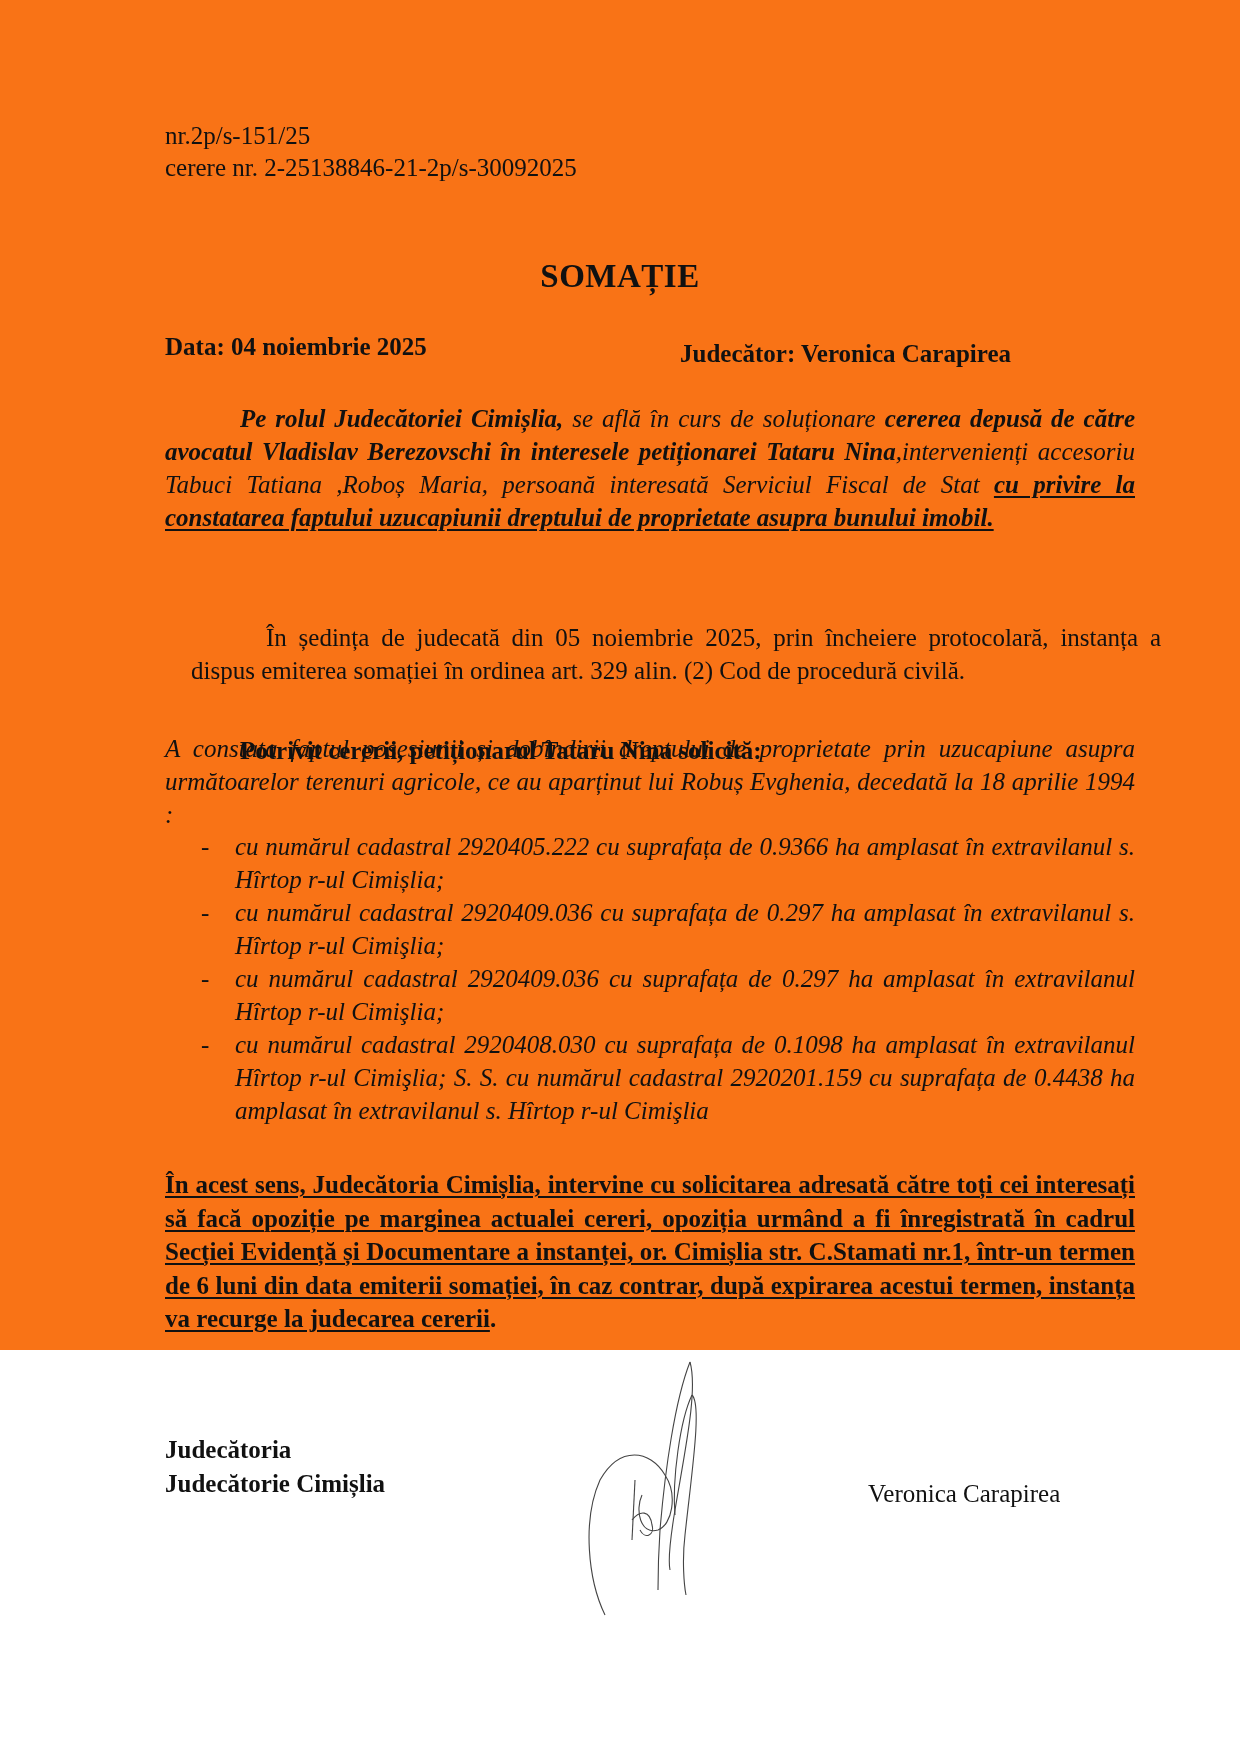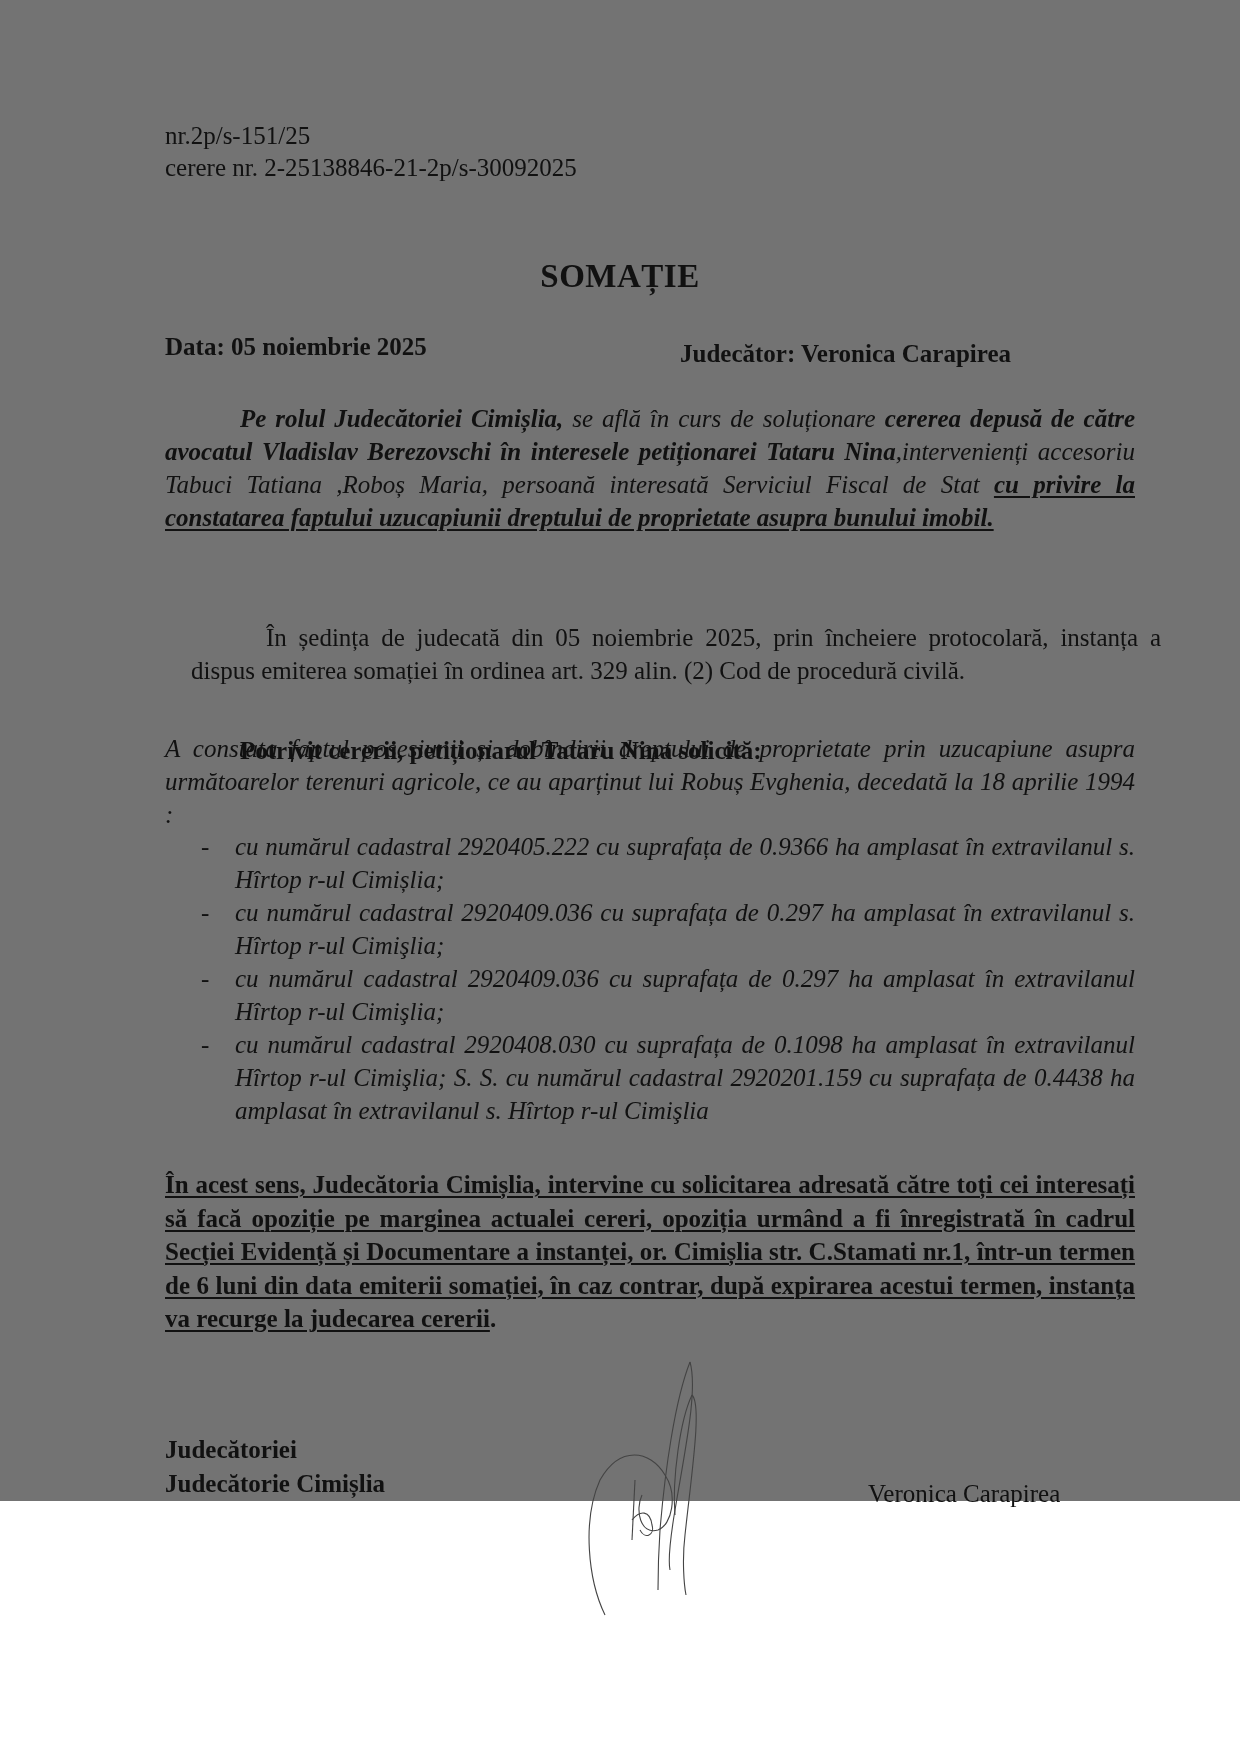--- a/index.html
+++ b/index.html
@@ -1,18 +1,18 @@
 <!DOCTYPE html>
 <html><head>
   <meta charset="utf-8">
   <style>
     html, body { margin: 0; padding: 0; background: #ffffff; }
     body { width: 1240px; height: 1754px; position: relative; overflow: hidden;
       font-family: "Liberation Serif", "DejaVu Serif", serif; color: #111; }
-    .page { position: absolute; left: 0; top: 0; width: 1240px; height: 1501px; background: #737373; }
+    .page { position: absolute; left: 0; top: 0; width: 1240px; height: 1350px; background: #f97316; }
     .abs { position: absolute; }
     .ref { left: 165px; top: 120px; font-size: 25px; line-height: 32px; }
     .title { left: 0; width: 1240px; top: 258px; text-align: center; font-weight: bold; font-size: 33px; letter-spacing: 0.5px; }
     .date { left: 165px; top: 333px; font-weight: bold; font-size: 25px; }
     .judge { left: 680px; top: 340px; font-weight: bold; font-size: 25px; }
     .para { left: 165px; width: 970px; font-size: 25px; line-height: 33px; text-align: justify; }
     .p1 { top: 402px; font-style: italic; }
     .indent { display: inline-block; width: 75px; }
     b { font-weight: bold; font-style: italic; }
     u { text-decoration: underline; text-decoration-thickness: 2px; text-underline-offset: 3px; }
@@ -33,21 +33,21 @@
 
 <div class="page">
 
   <div class="abs ref">
     <div>nr.2p/s-151/25</div>
     <div>cerere nr. 2-25138846-21-2p/s-30092025</div>
   </div>
 
   <div class="abs title">SOMAȚIE</div>
 
-  <div class="abs date">Data: 05 noiembrie 2025</div>
+  <div class="abs date">Data: 04 noiembrie 2025</div>
   <div class="abs judge">Judecător: Veronica Carapirea</div>
 
   <div class="abs para p1"><span class="indent"></span><b>Pe rolul Judecătoriei Cimișlia,</b><span> se află în curs de soluționare </span><b>cererea depusă de către avocatul Vladislav Berezovschi în interesele petiționarei Tataru Nina</b><span>,intervenienți accesoriu Tabuci Tatiana ,Roboș Maria, persoană interesată Serviciul Fiscal de Stat </span><b><u>cu privire la constatarea faptului uzucapiunii dreptului de proprietate asupra bunului imobil.</u></b></div>
 
   <div class="abs para p2"><span class="indent"></span><span>În ședința de judecată din 05 noiembrie 2025, prin încheiere protocolară, instanța a dispus emiterea somației în ordinea art. 329 alin. (2) Cod de procedură civilă.</span></div>
 
   <div class="abs para p3"><span class="indent"></span><span>Potrivit cererii, petiționarul  Tataru Nina solicită:</span></div>
 
   <div class="abs para p4">A constata faptul posesiunii și dobîndirii dreptului de proprietate prin uzucapiune asupra următoarelor terenuri agricole, ce au aparținut lui Robuș Evghenia, decedată la 18 aprilie 1994 :</div>
 
@@ -66,21 +66,21 @@
       </div>
     <div class="li">
         <span class="dash">-</span>
         <span class="li-text"> cu numărul cadastral 2920408.030 cu suprafața de 0.1098 ha amplasat în extravilanul Hîrtop r-ul Cimişlia; S. S. cu numărul cadastral 2920201.159 cu suprafața de 0.4438 ha amplasat în extravilanul s. Hîrtop r-ul Cimişlia</span>
       </div>
   </div>
 
   <div class="abs para p5"><span>În acest sens, Judecătoria Cimișlia, intervine cu solicitarea adresată către toți cei interesați să facă opoziție pe marginea actualei cereri, opoziția urmând a fi înregistrată în cadrul Secției Evidență și Documentare a instanței, or. Cimișlia str. C.Stamati nr.1, într-un termen de 6 luni din data emiterii somației, în caz contrar, după expirarea acestui termen, instanța va recurge la judecarea cererii</span><span style="text-decoration:none;display:inline-block;">.</span></div>
 
   <div class="abs sig-left">
-    <div>Judecătoriei</div>
+    <div>Judecătoria</div>
     <div>Judecătorie Cimișlia</div>
   </div>
 
   <svg class="abs signature" viewBox="0 0 180 260" fill="none" stroke="#444" stroke-width="1.1">
     <path d="M110 2 C 95 40, 85 110, 80 170 C 78 200, 78 220, 78 230"></path>
     <path d="M110 2 C 118 30, 105 90, 95 150 C 90 180, 88 200, 90 210"></path>
     <path d="M112 35 C 122 45, 112 110, 105 175 C 102 200, 104 225, 106 235"></path>
     <path d="M112 35 C 100 60, 92 120, 95 155"></path>
     <path d="M25 255 C 8 220, 2 160, 20 120 C 40 85, 70 90, 85 115 C 98 135, 92 165, 78 170 C 60 175, 55 150, 62 135"></path>
     <path d="M55 120 L 52 180"></path>

